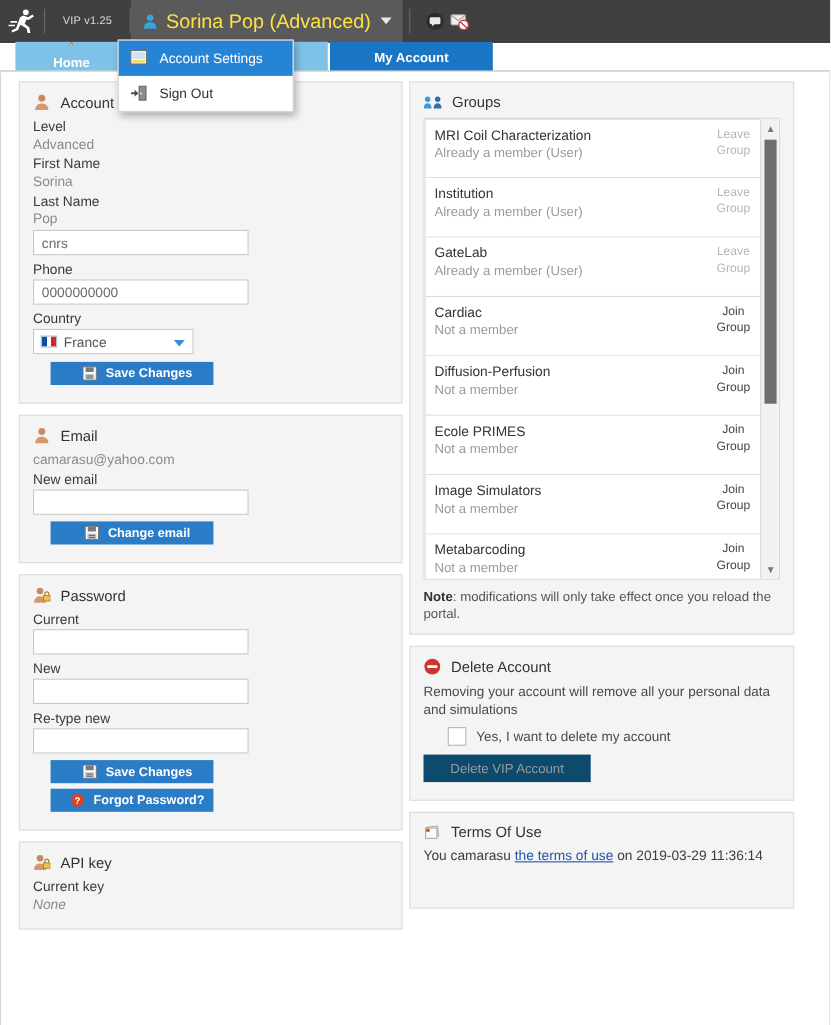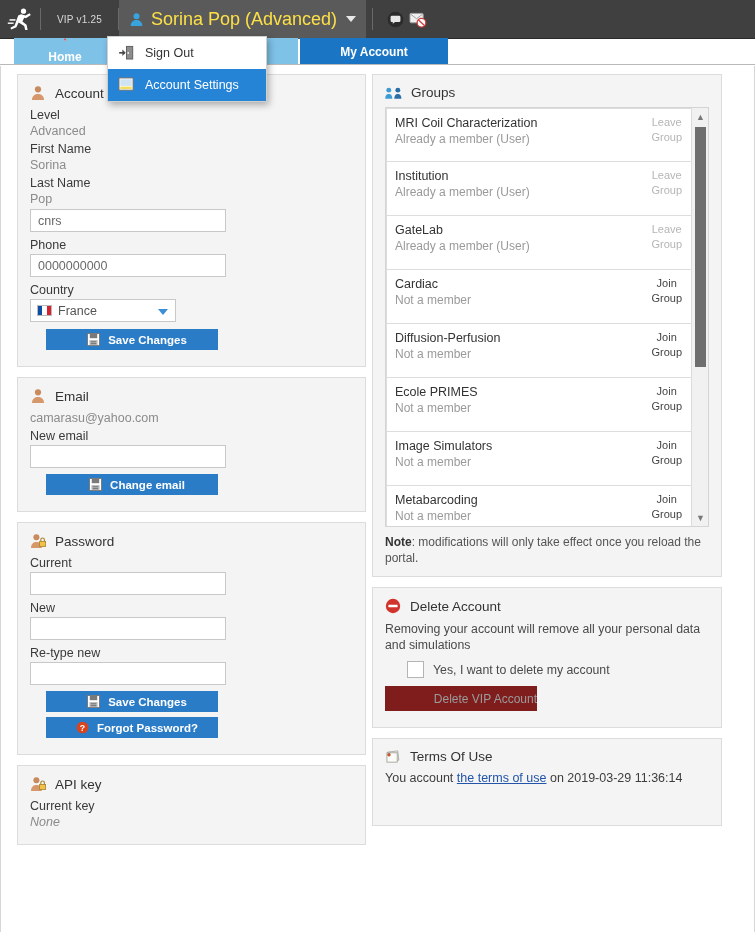--- a/index.html
+++ b/index.html
@@ -174,42 +174,42 @@
     border-left: 5px solid transparent;
     border-right: 5px solid transparent;
     border-top: 6px solid #3b8fd4;
   }
   .flag {
     width: 15px; height: 11px; display: inline-block;
     border: 1px solid #bbb;
   }
 
   .btn-blue {
-    width: 172px; height: 21px;
+    width: 148px; height: 21px;
     background: #2a7cc7;
     border: none;
     color: #ffffff;
     font-family: "Liberation Sans", sans-serif;
     font-size: 11.5px; font-weight: bold;
     display: flex; align-items: center; justify-content: center;
     gap: 8px;
     cursor: pointer;
     margin-top: 3px;
     margin-left: 16px;
     padding-left: 10px;
   }
   .btn-blue + .btn-blue { margin-top: 5px; }
   .btn-disabled {
     width: 152px; height: 25px;
-    background: #7f1d1d;
+    background: #0c4a6e;
     border: none;
     color: #9b9b9b;
     font-family: "Liberation Sans", sans-serif;
     font-size: 12px;
-    display: flex; align-items: center; justify-content: flex-end;
+    display: flex; align-items: center; justify-content: center;
     cursor: default;
     margin-top: 8px;
   }
 
   
   .groups-scroll {
     position: relative;
     height: 420px;
     border: 1px solid #d4d4d4;
     background: #ffffff;
@@ -359,36 +359,36 @@
         <rect x="7" y="4.4" width="4.4" height="1" fill="#6a6a6a"></rect>
         <rect x="2.2" y="7.8" width="9.2" height="1" fill="#6a6a6a"></rect>
         <rect x="2.2" y="9.4" width="6.6" height="1" fill="#6a6a6a"></rect>
       </svg>
       <span>My Account</span>
       <span class="tab-x">✖</span>
     </div>
   </div>
 
   <div class="dropdown">
+    <div class="dd-item active">
+      <svg width="17" height="16" viewBox="0 0 18 17">
+        <rect x="1" y="1" width="15" height="13" fill="#ffffff" stroke="#6e6e6e" stroke-width="1"></rect>
+        <rect x="2.4" y="2.4" width="12.2" height="7" fill="#cfe3f2"></rect>
+        <rect x="2.4" y="10.2" width="12.2" height="2.6" fill="#f2de5a"></rect>
+      </svg>
+      <span>Account Settings</span>
+    </div>
     <div class="dd-item">
       <svg width="17" height="16" viewBox="0 0 18 17">
         <rect x="9" y="1.5" width="6.6" height="13.4" fill="#8d8d8d" stroke="#5e5e5e" stroke-width="1"></rect>
         <circle cx="10.8" cy="8.4" r="0.9" fill="#ffffff"></circle>
         <path d="M1.2 8.3 H7.2" stroke="#4a4a4a" stroke-width="1.8"></path>
         <path d="M4.6 4.9 L8.2 8.3 L4.6 11.7 Z" fill="#4a4a4a"></path>
       </svg>
       <span>Sign Out</span>
-    </div>
-    <div class="dd-item active">
-      <svg width="17" height="16" viewBox="0 0 18 17">
-        <rect x="1" y="1" width="15" height="13" fill="#ffffff" stroke="#6e6e6e" stroke-width="1"></rect>
-        <rect x="2.4" y="2.4" width="12.2" height="7" fill="#cfe3f2"></rect>
-        <rect x="2.4" y="10.2" width="12.2" height="2.6" fill="#f2de5a"></rect>
-      </svg>
-      <span>Account Settings</span>
     </div>
   </div>
 
   <div class="content">
 
     <div class="col-left">
 
       <div class="panel" style="padding-bottom:16px">
         <div class="panel-title">
           <svg width="16" height="16" viewBox="0 0 16 16">
@@ -630,18 +630,18 @@
 
       <div class="panel terms-panel">
         <div class="panel-title">
           <svg width="16" height="14" viewBox="0 0 17 15">
             <rect x="3.2" y="1.6" width="11" height="10" fill="#f0f0ee" stroke="#a8a8a0" stroke-width="0.9" transform="rotate(-7 8.7 6.6)"></rect>
             <rect x="2" y="3" width="11" height="10" fill="#fbfbf8" stroke="#9d9d95" stroke-width="0.9"></rect>
             <circle cx="4.2" cy="5.1" r="1.8" fill="#c4532e"></circle>
           </svg>
           <span class="pt-text">Terms Of Use</span>
         </div>
-        <div class="terms-line"><span>You account </span><span class="terms-link">the terms of use</span><span> on 2019-03-29 11:36:14</span></div>
+        <div class="terms-line"><span>You camarasu </span><span class="terms-link">the terms of use</span><span> on 2019-03-29 11:36:14</span></div>
       </div>
 
     </div>
   </div>
 </div>
 
 </body></html>

